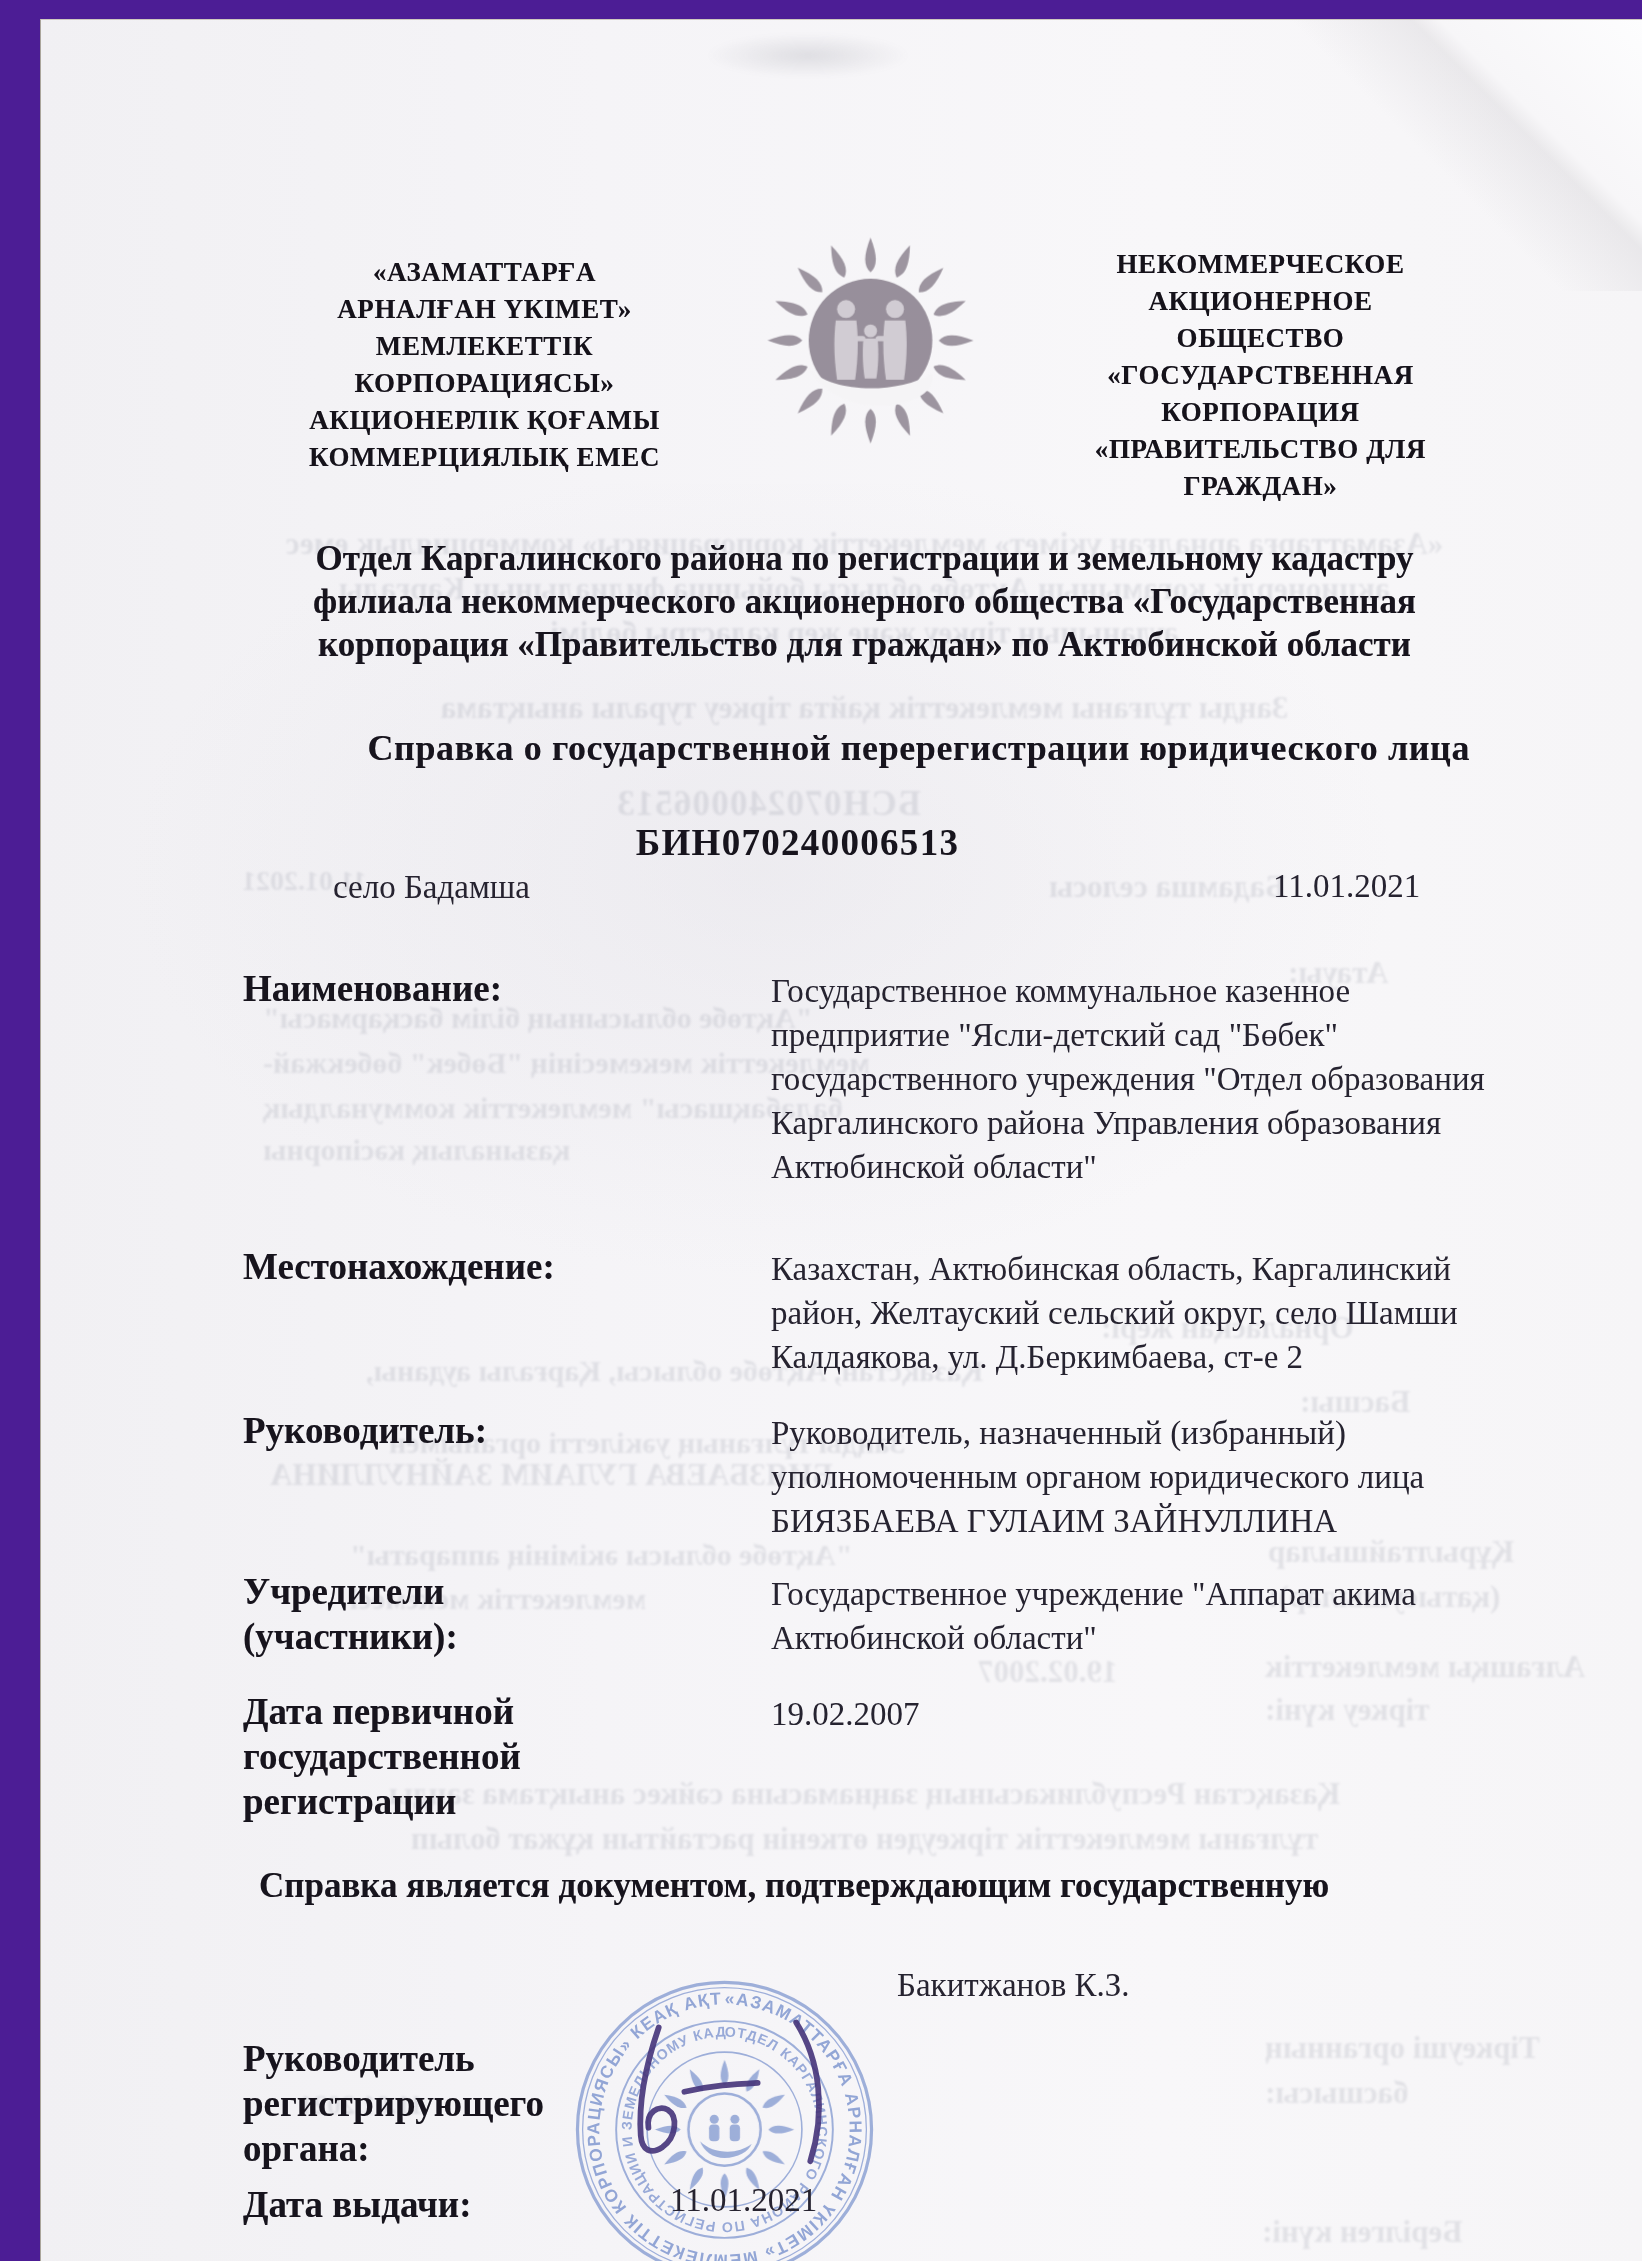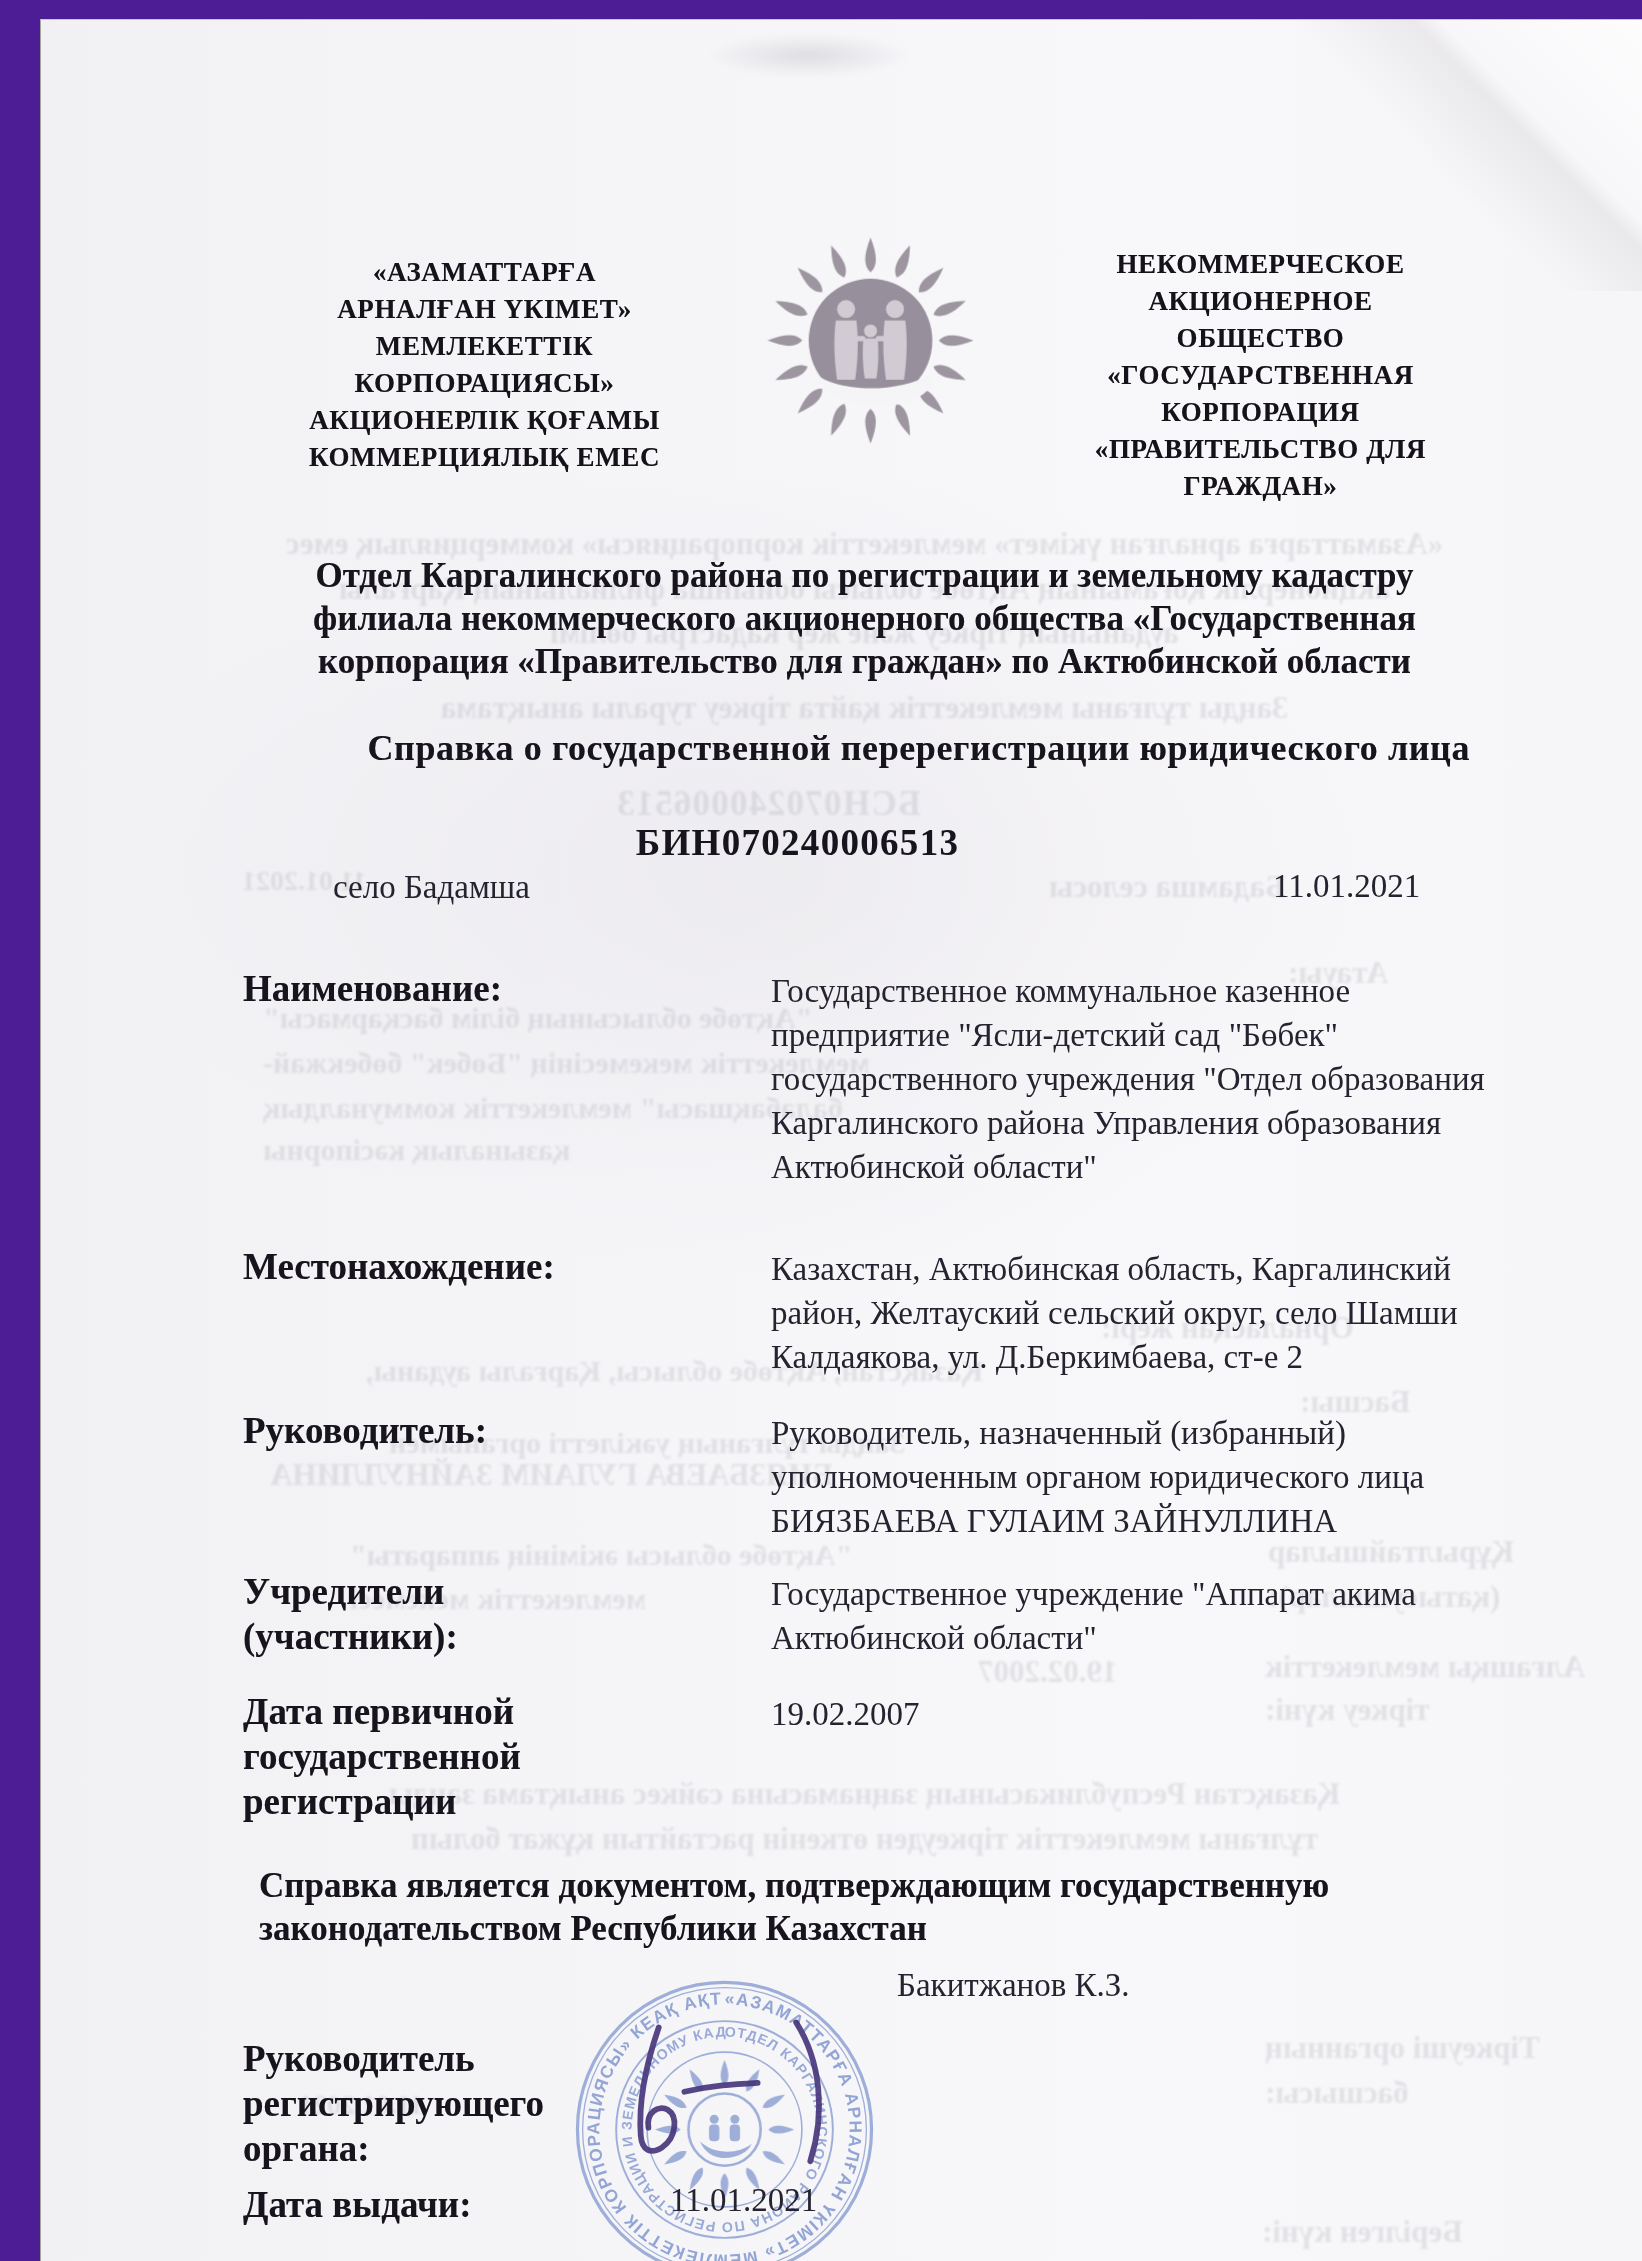--- a/index.html
+++ b/index.html
@@ -150,21 +150,21 @@
     <div class="txt hdr" style="left:1026px;top:226px;width:387px;line-height:37px;">
       <span class="hline">НЕКОММЕРЧЕСКОЕ</span>
       <span class="hline">АКЦИОНЕРНОЕ</span>
       <span class="hline">ОБЩЕСТВО</span>
       <span class="hline">«ГОСУДАРСТВЕННАЯ</span>
       <span class="hline">КОРПОРАЦИЯ</span>
       <span class="hline">«ПРАВИТЕЛЬСТВО ДЛЯ</span>
       <span class="hline">ГРАЖДАН»</span>
     </div>
 
-    <div class="txt dept" style="left:218px;top:534px;width:1211px;">
+    <div class="txt dept" style="left:218px;top:517px;width:1211px;">
       <span class="hline">Отдел Каргалинского района  по регистрации и земельному кадастру</span>
       <span class="hline">филиала некоммерческого акционерного общества «Государственная</span>
       <span class="hline">корпорация «Правительство для граждан» по Актюбинской области</span>
     </div>
 
     <div class="txt doctitle" style="left:218px;top:707px;width:1211px;">Справка о государственной перерегистрации юридического лица</div>
 
     <div class="txt bin" style="left:193px;top:801px;width:1127px;">БИН070240006513</div>
 
     <div class="txt plain" style="left:292px;top:849px;">село Бадамша</div>
@@ -186,21 +186,20 @@
       <div class="flabel">Учредители (участники):</div>
       <div class="fvalue">Государственное учреждение "Аппарат акима Актюбинской области"</div>
     </div>
     <div class="frow" style="top:1669px;">
       <div class="flabel">Дата первичной государственной регистрации</div>
       <div class="fvalue">19.02.2007</div>
     </div>
 
     <div class="txt bottompara" style="left:218px;top:1844px;width:1211px;">
       <span class="hline">Справка является документом, подтверждающим государственную</span>
-      <span class="hline">законодательством Республики Казахстан</span>
     </div>
 
     <svg class="stamp" viewBox="0 0 476 476">
       <g stroke="#7e95cf" fill="none" opacity="0.8">
         <circle cx="238" cy="238" r="228" stroke-width="5"></circle>
         <circle cx="238" cy="238" r="220" stroke-width="2"></circle>
         <circle cx="238" cy="238" r="168" stroke-width="3"></circle>
         <circle cx="238" cy="238" r="120" stroke-width="2.5"></circle>
       </g>
       <defs>

